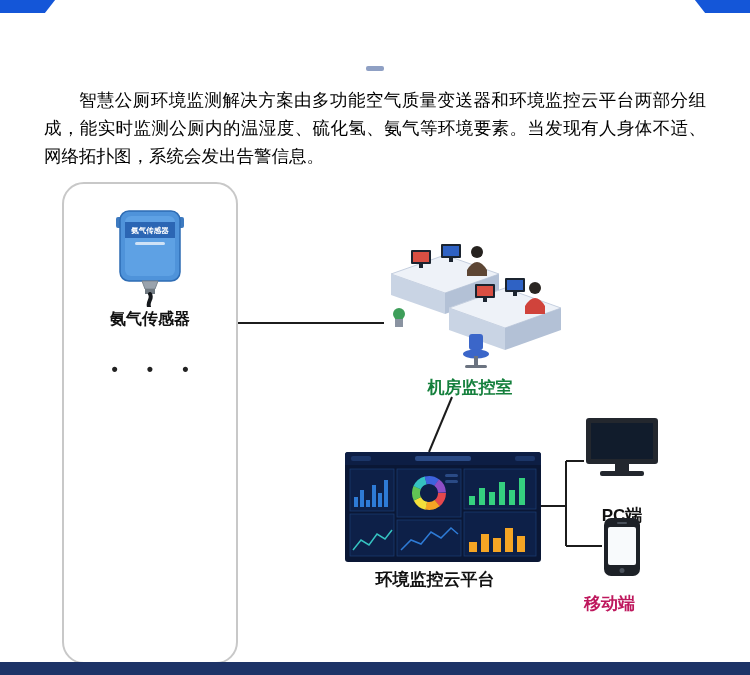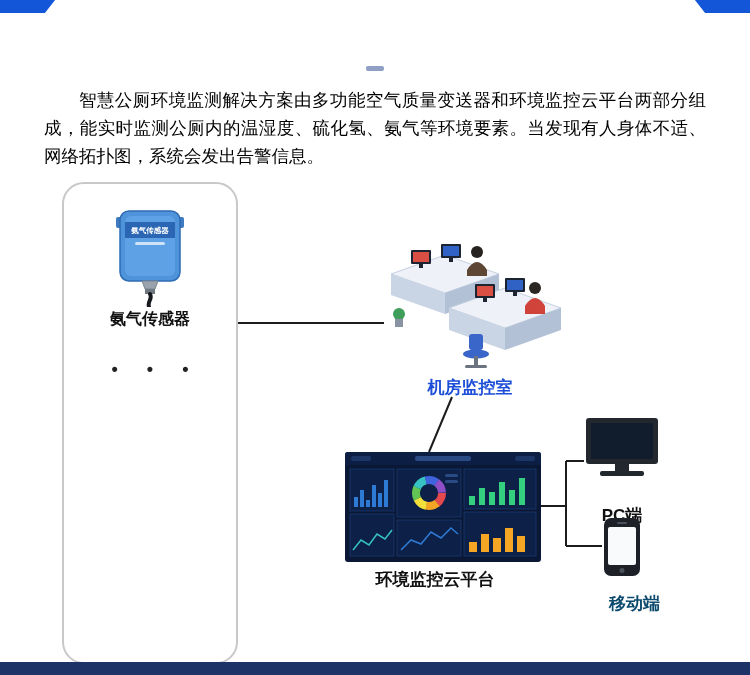--- a/index.html
+++ b/index.html
@@ -27,43 +27,43 @@
   .blue-sensor{width:72px;height:98px;}
   .th-sensor{width:84px;height:96px;}
   .sensor-label{font-size:16px;font-weight:700;color:#111;margin:2px 0 8px;white-space:nowrap;}
   .dots{margin-top:16px;font-size:18px;font-weight:700;color:#222;letter-spacing:12px;text-indent:12px;}
   
   .connectors{position:absolute;left:0;top:0;pointer-events:none;}
   .connectors path{stroke:#1c1c1c;stroke-width:2;fill:none;}
   
   .monitor-room{position:absolute;left:383px;top:222px;width:180px;height:150px;}
   .room-label{position:absolute;left:400px;top:376px;width:140px;text-align:center;
-    font-size:17px;font-weight:700;color:#1d4ed8;}
+    font-size:17px;font-weight:700;color:#15803d;}
   
   .dashboard{position:absolute;left:345px;top:452px;width:196px;height:110px;border-radius:3px;overflow:hidden;}
   .dash-label{position:absolute;left:342px;top:568px;width:186px;text-align:center;
     font-size:17px;font-weight:700;color:#111;}
   
   .pc{position:absolute;left:584px;top:418px;width:76px;}
   .pc-screen{width:72px;height:46px;border:5px solid #23272e;background:#111c2c;
     border-radius:3px;box-sizing:border-box;margin:0 auto;}
   .pc-neck{width:14px;height:7px;background:#23272e;margin:0 auto;}
   .pc-base{width:44px;height:5px;background:#23272e;border-radius:2px;margin:0 auto;}
   .pc-label{position:absolute;left:584px;top:504px;width:76px;text-align:center;
     font-size:17px;font-weight:700;color:#111;}
   
   .phone{position:absolute;left:604px;top:518px;width:36px;height:58px;
     background:#1d2127;border-radius:7px;}
   .phone-screen{position:absolute;left:4px;right:4px;top:9px;bottom:11px;background:#f8fafc;border-radius:2px;}
   .phone-speaker{position:absolute;top:4px;left:50%;transform:translateX(-50%);
     width:10px;height:2px;background:#4a515b;border-radius:1px;}
   .phone-home{position:absolute;bottom:3px;left:50%;transform:translateX(-50%);
     width:5px;height:5px;background:#4a515b;border-radius:50%;}
-  .mobile-label{position:absolute;left:584px;top:592px;width:76px;text-align:right;
-    font-size:17px;font-weight:700;color:#0c4a6e;}
+  .mobile-label{position:absolute;left:584px;top:592px;width:76px;text-align:left;
+    font-size:17px;font-weight:700;color:#be185d;}
   
   .footer-bar{position:absolute;left:0;right:0;bottom:0;height:13px;background:#1d3367;}
   
   text{font-family:"Liberation Sans","DejaVu Sans",sans-serif;}
   .lcd-text{font-family:"DejaVu Sans Mono","Liberation Mono",monospace;font-weight:700;fill:#2f3a33;}
 </style>
 </head>
 <body>
 
 <div class="page">

